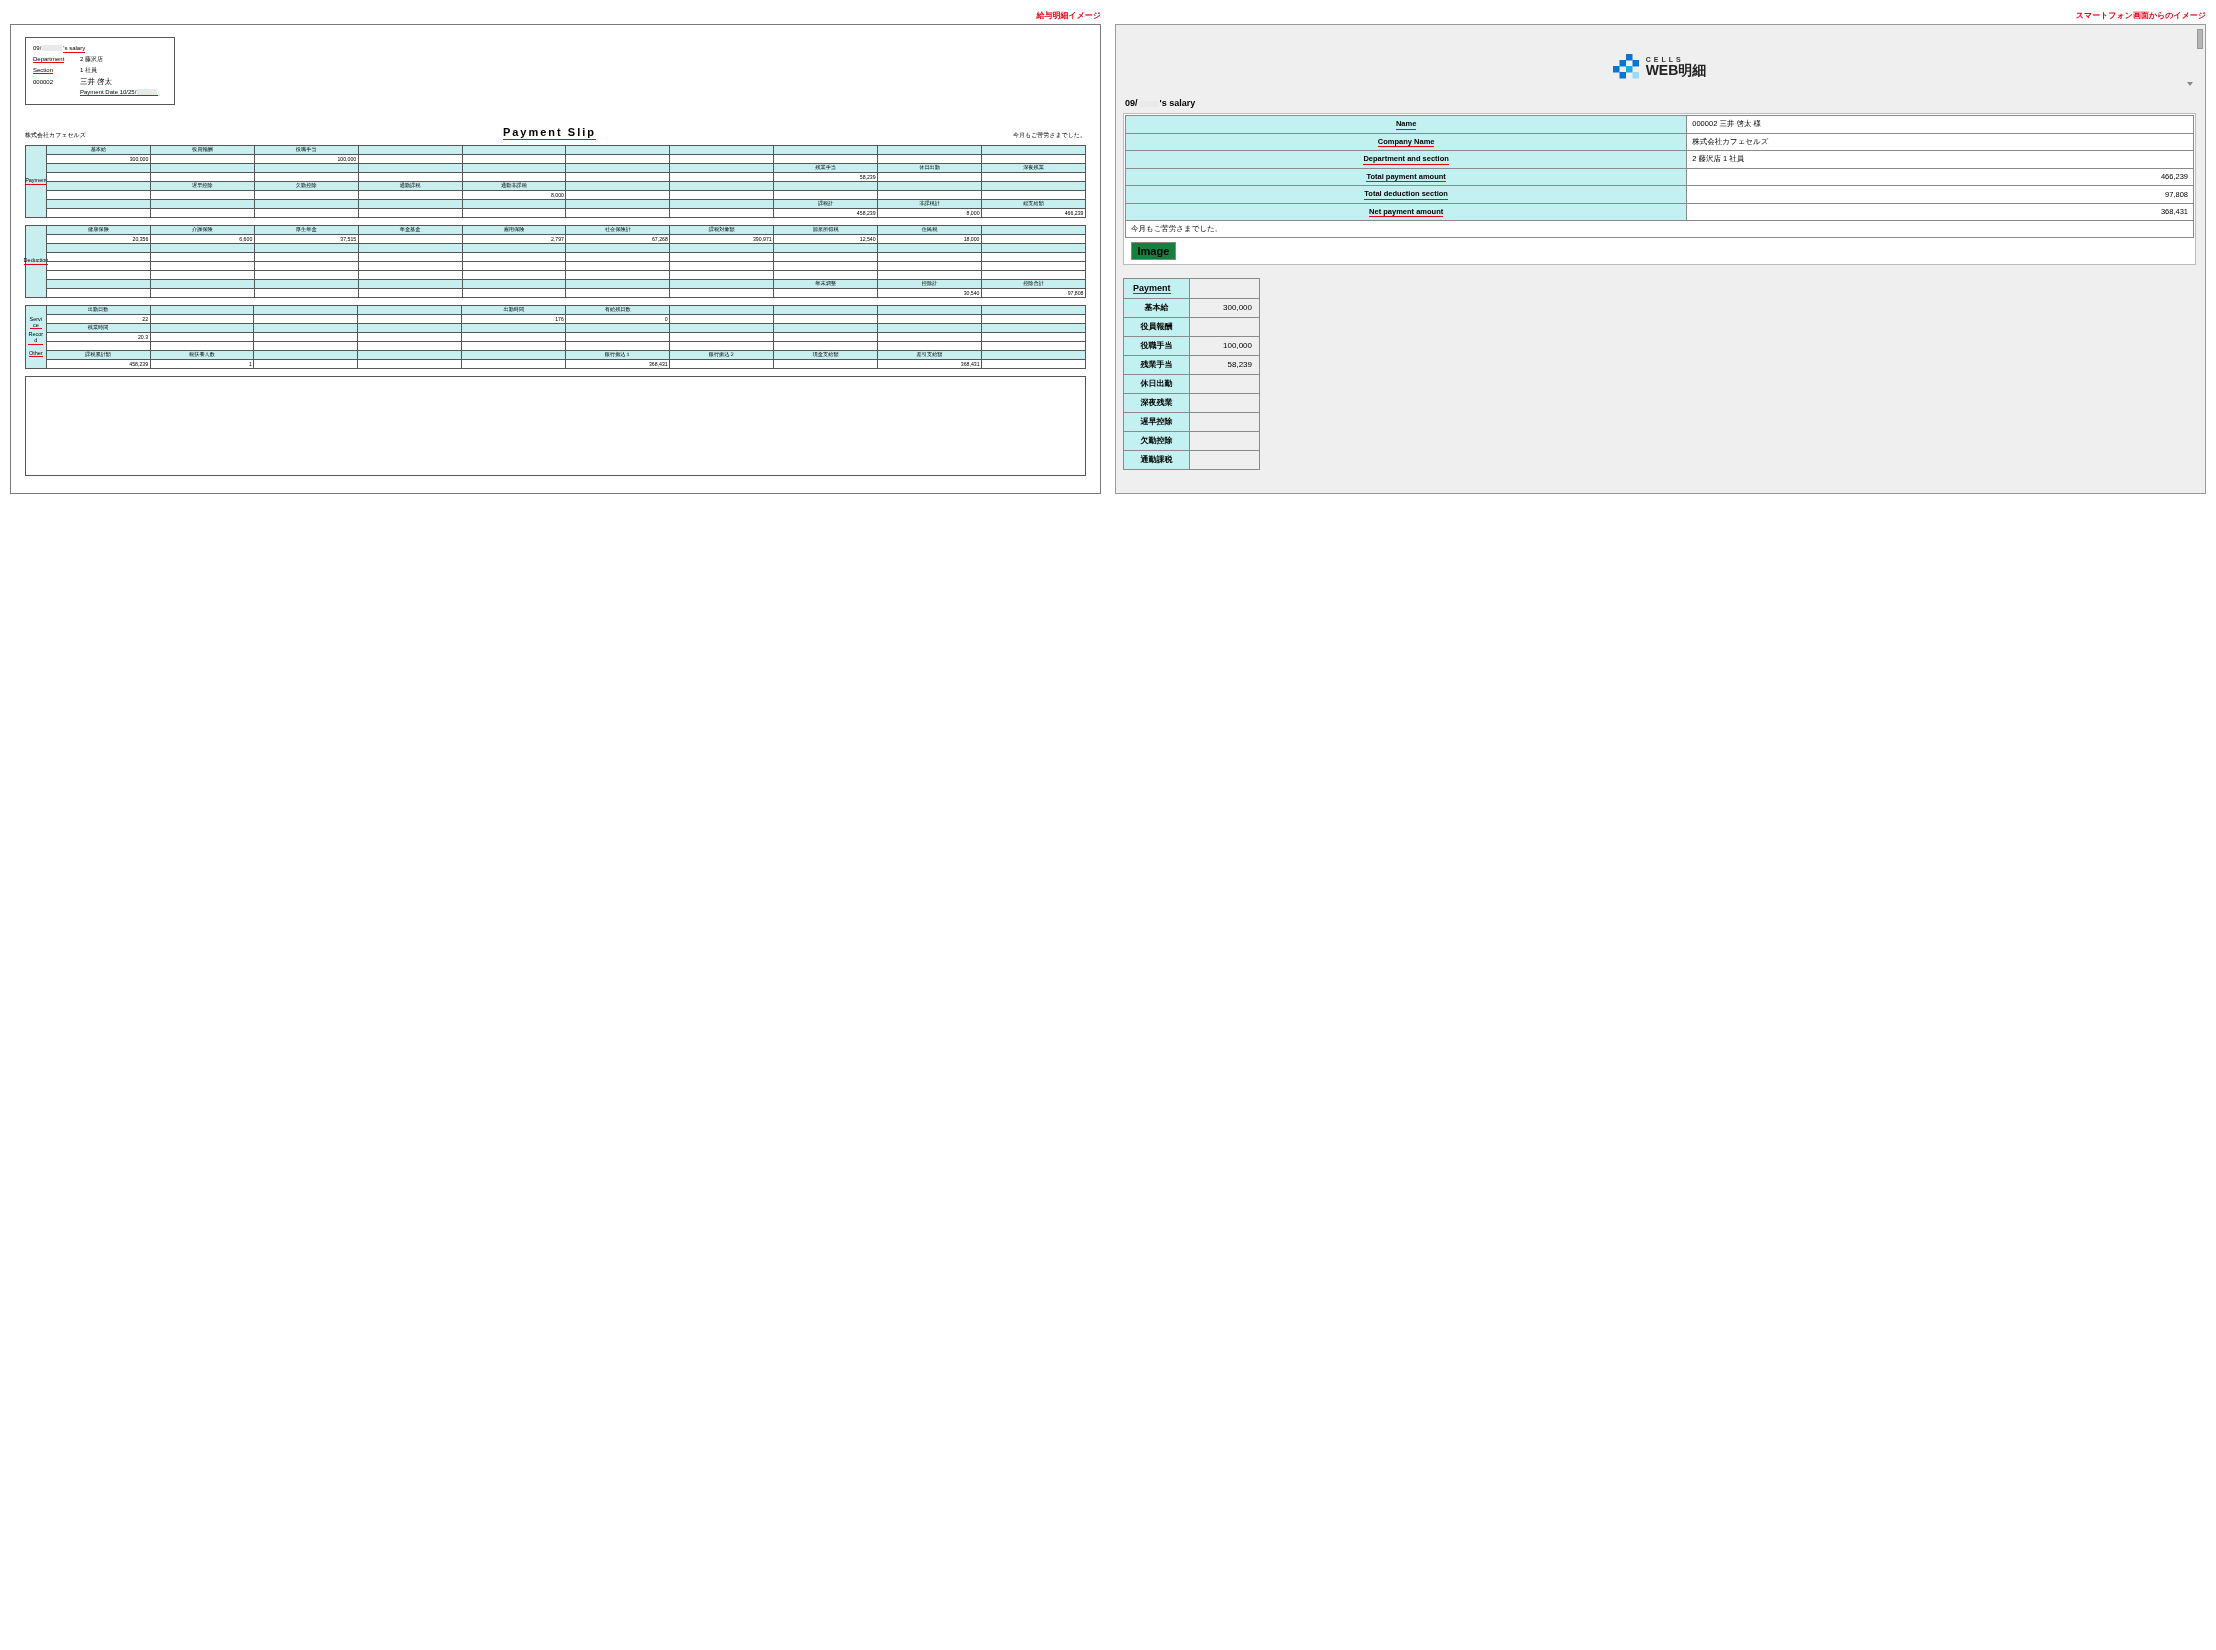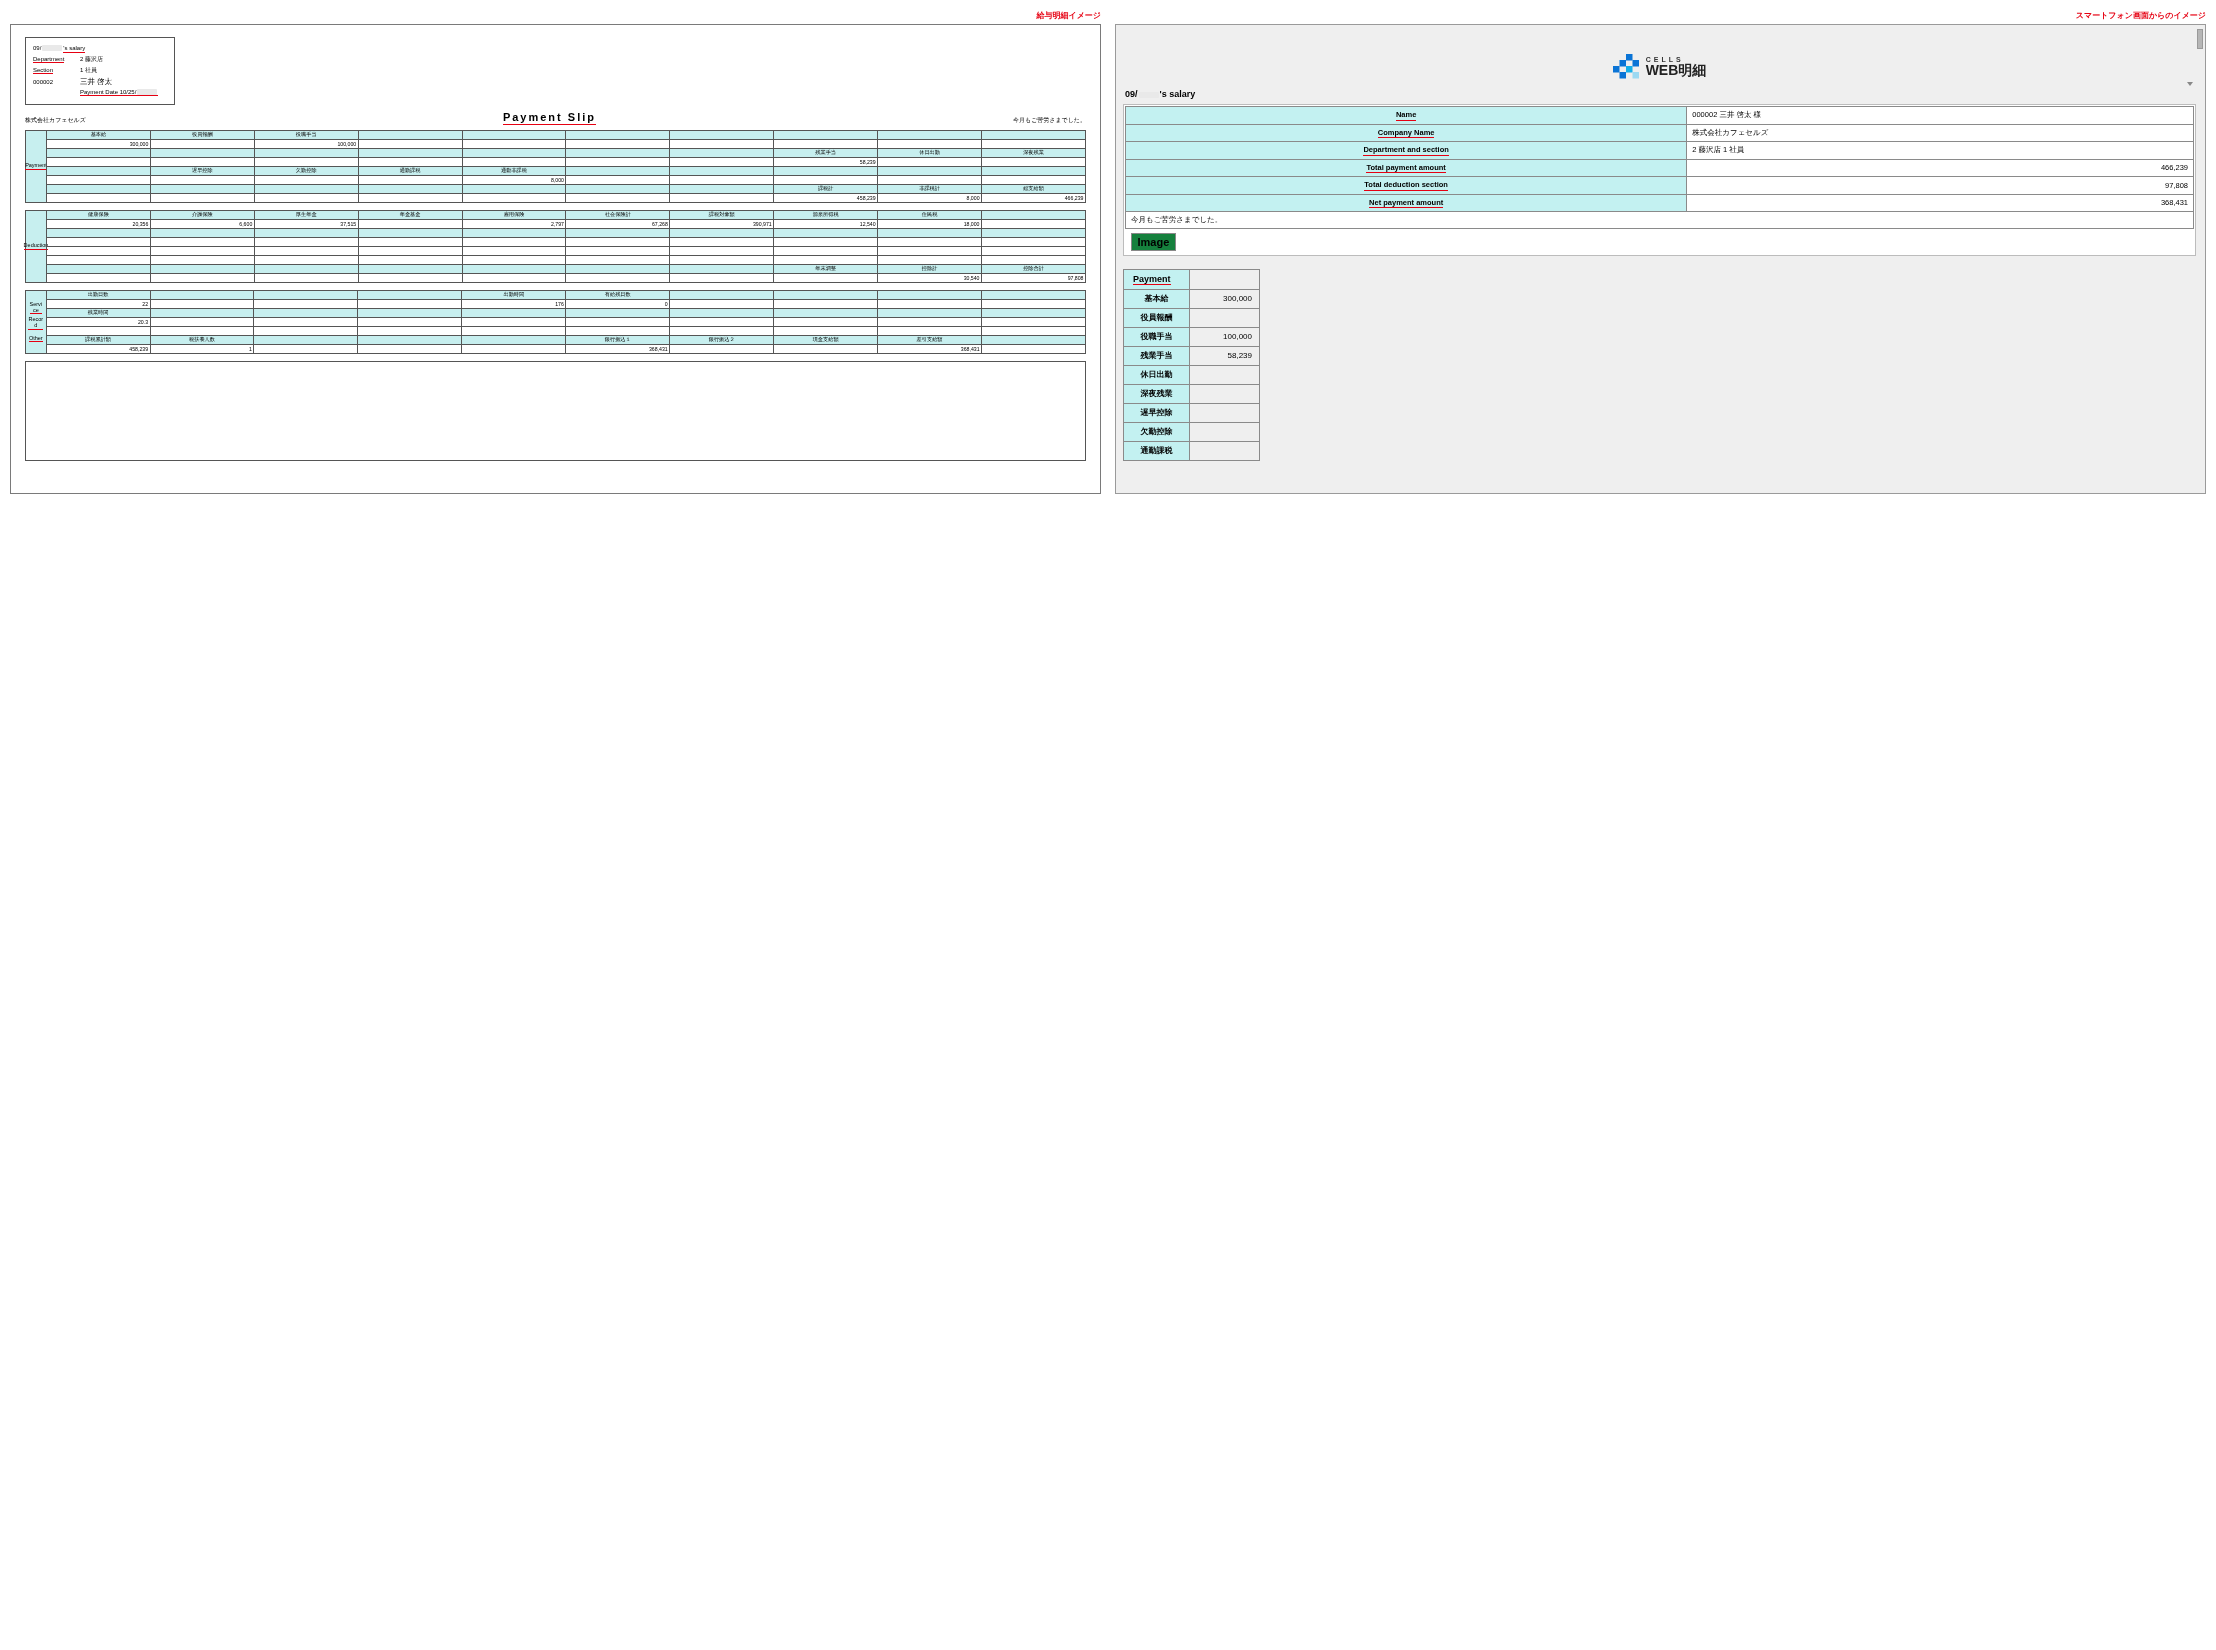--- a/index.html
+++ b/index.html
@@ -29,21 +29,21 @@
     border: 0.5px solid #7a7a7a;
     background: #fff;
     padding: 12px 14px 14px 14px;
     min-height: 470px;
   }
   .info-box {
     border: 0.5px solid #555;
     width: 150px;
     padding: 5px 7px 6px 7px;
     background: #fff;
-    margin-bottom: 6px;
+    margin-bottom: 21px;
   }
   .info-row { display: flex; align-items: baseline; margin: 2px 0; font-size: 6px; }
   .info-row .label { width: 47px; }
   .info-row .value { }
   .info-row.pad { padding-left: 47px; }
   .redline { border-bottom: 1px solid #e60012; padding-bottom: 0.5px; display: inline-block; }
 
   .company-title-bar {
     display: flex;
     align-items: flex-end;
@@ -144,21 +144,21 @@
   .small-arrow span {
     display: inline-block;
     width: 0; height: 0;
     border-left: 3px solid transparent;
     border-right: 3px solid transparent;
     border-top: 4px solid #888;
   }
   .phone-title {
     font-size: 9px;
     font-weight: 800;
-    margin: 3px 0 5px 2px;
+    margin: 12px 0 5px 2px;
   }
   .phone-card {
     background: #fff;
     border: 0.5px solid #bcbcbc;
     padding: 1px;
     margin: 0 0 13px 0;
   }
   table.summary {
     border-collapse: collapse;
     width: 100%;

